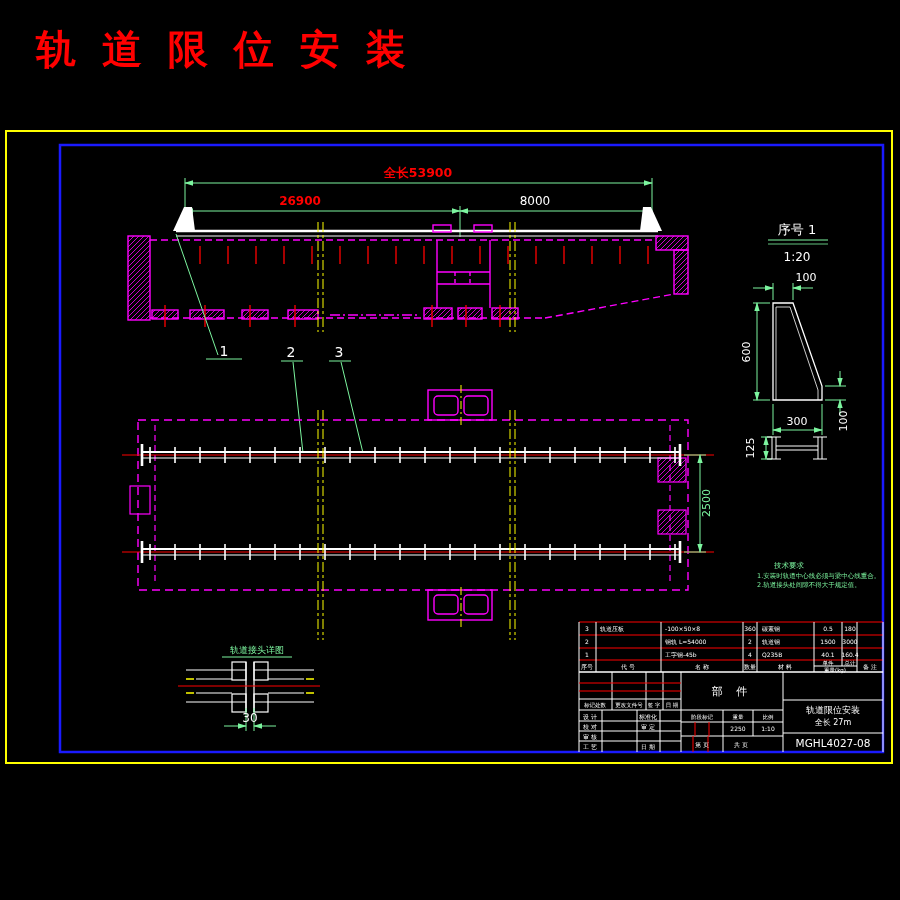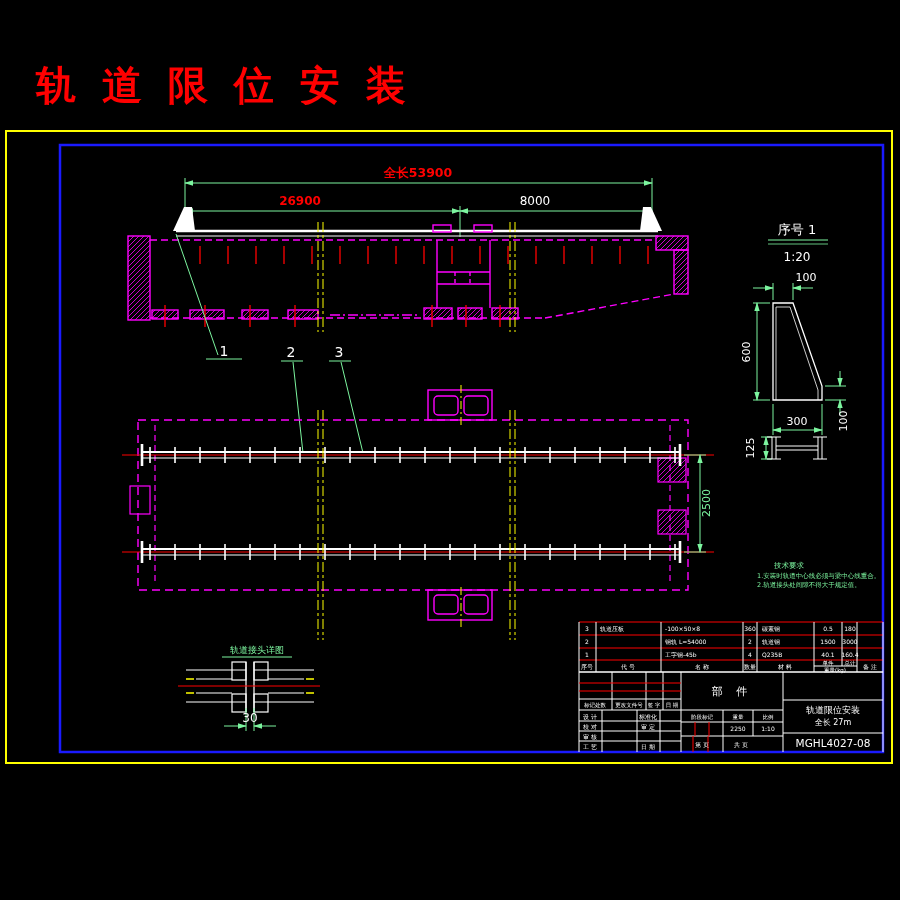--- a/index.html
+++ b/index.html
@@ -1,20 +1,20 @@
 <!DOCTYPE html>
 <html><head>
 <meta charset="utf-8">
 <style>
   html,body{margin:0;padding:0;background:#000;}
   body{width:900px;height:900px;position:relative;overflow:hidden;
        font-family:"DejaVu Sans",sans-serif;}
   #page-title{position:absolute;left:36px;top:22px;color:#ff0000;
       font-family:"DejaVu Serif",serif;font-weight:bold;font-size:40px;
-      letter-spacing:6px;white-space:nowrap;margin-top:36px;}
+      letter-spacing:6px;white-space:nowrap;}
   svg{position:absolute;left:0;top:0;}
   svg text{fill:#fff;font-family:"DejaVu Sans",sans-serif;}
   .dimred{fill:#ff0000;font-weight:600;}
   .dimgrn{fill:#7CF59F;}
   .tiny{font-size:6px;}
   .tiny5{font-size:5.5px;}
 </style>
 </head>
 <body>
 

